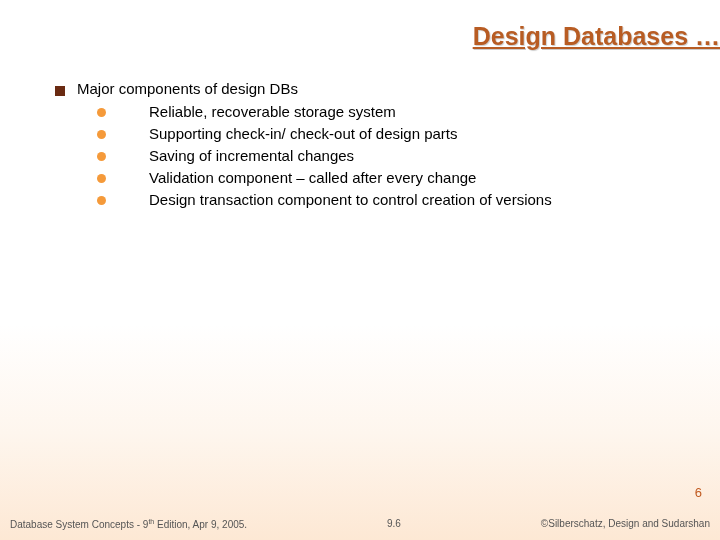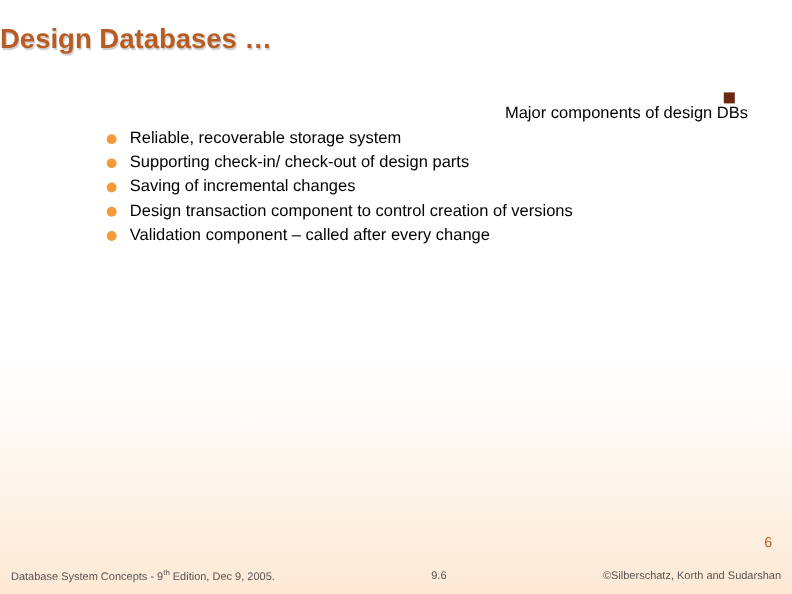--- a/index.html
+++ b/index.html
@@ -6,54 +6,55 @@
   html, body { width: 720px; height: 540px; font-family: Arial, Helvetica, sans-serif; }
   .slide {
     width: 720px; height: 540px;
     background: linear-gradient(to bottom, #ffffff 0%, #ffffff 60%, #fef6ee 80%, #fde8d4 100%);
     position: relative;
   }
   .title {
     position: absolute;
     top: 22px;
     left: 0; right: 0;
-    text-align: left;
+    text-align: right;
     font-size: 25px;
     font-weight: bold;
     color: #b85c23;
     text-shadow: 1px 1px 1px rgba(0,0,0,0.2);
+    text-decoration: underline;
   }
   .body {
     position: absolute;
     top: 80px;
     left: 55px;
     right: 40px;
   }
   .lvl1 {
     display: flex;
-    align-items: flex-end;
+    align-items: center;
     margin-bottom: 6px;
-    flex-direction: column;
   }
   .lvl1 .b1 {
     width: 10px; height: 10px;
     background: #6a2a12;
     margin-top: 4px;
     margin-right: 12px;
     flex: 0 0 auto;
   }
   .lvl1 .t1 {
     font-size: 15px;
     color: #000;
   }
   .lvl2 {
     display: flex;
     align-items: flex-start;
     margin-left: 42px;
     margin-bottom: 5px;
+    gap: 31px;
   }
   .lvl2 .b2 {
     width: 9px; height: 9px;
     background: #f59a3a;
     border-radius: 50%;
     margin-top: 5px;
     margin-right: 12px;
     flex: 0 0 auto;
   }
   .lvl2 .t2 {
@@ -103,31 +104,31 @@
     <div class="lvl2">
       <span class="b2"></span>
       <span class="t2">Supporting check-in/ check-out of design parts</span>
     </div>
     <div class="lvl2">
       <span class="b2"></span>
       <span class="t2">Saving of incremental changes</span>
     </div>
     <div class="lvl2">
       <span class="b2"></span>
-      <span class="t2">Design transaction component to control creation of versions</span>
+      <span class="t2">Validation component – called after every change</span>
     </div>
     <div class="lvl2">
       <span class="b2"></span>
-      <span class="t2">Validation component – called after every change</span>
+      <span class="t2">Design transaction component to control creation of versions</span>
     </div>
   </div>
 
   <div class="pagebadge">6</div>
 
   <div class="footer">
     <div class="left">
-      <span>Database System Concepts - 9</span><span class="sup">th</span><span> Edition, Dec 9, 2005.</span>
+      <span>Database System Concepts - 9</span><span class="sup">th</span><span> Edition, Apr 9, 2005.</span>
     </div>
     <div class="center">9.6</div>
-    <div class="right">©Silberschatz, Korth and Sudarshan</div>
+    <div class="right">©Silberschatz, Design and Sudarshan</div>
   </div>
 
 </div>
 
 </body></html>

